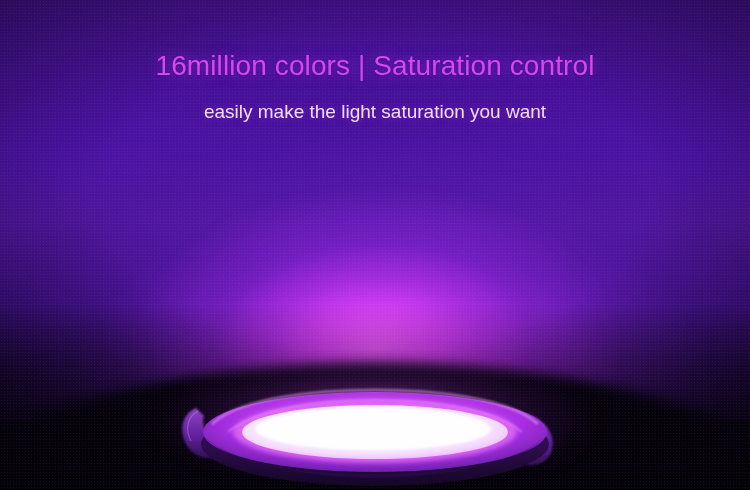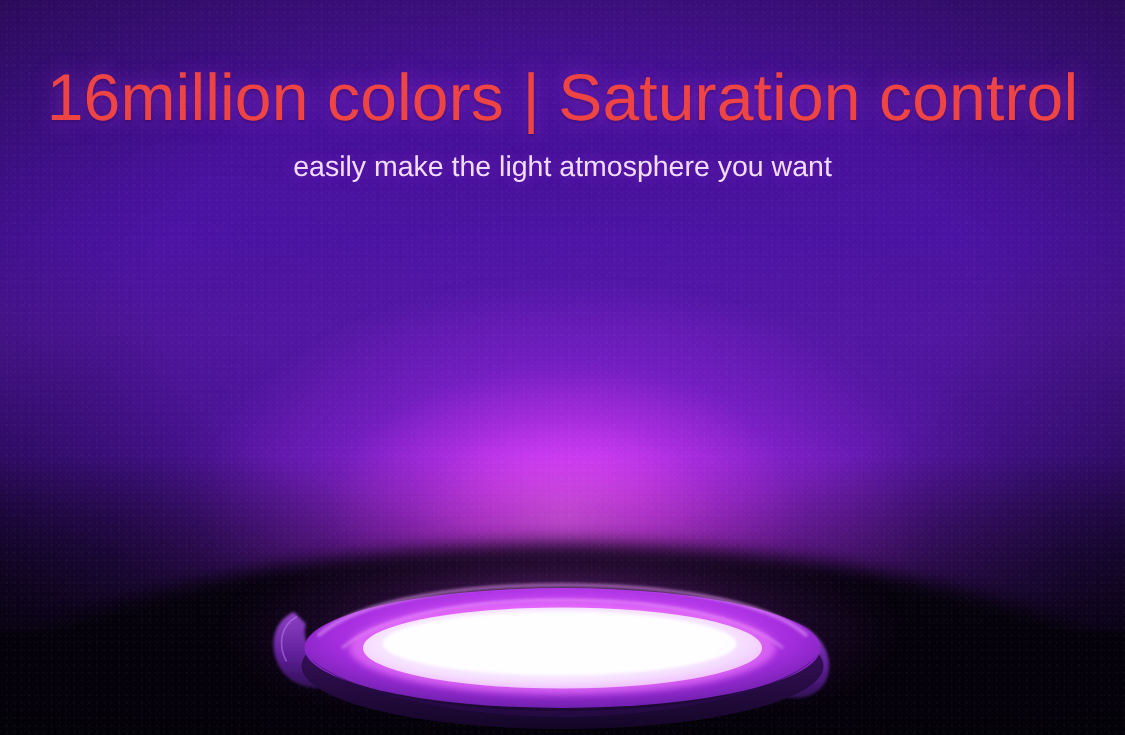--- a/index.html
+++ b/index.html
@@ -117,25 +117,25 @@
   .copy {
     position: absolute;
     left: 0;
     right: 0;
     top: 44px;
     text-align: center;
     z-index: 6;
   }
   .headline {
     margin: 0;
-    font-size: 44px;
+    font-size: 28px;
     font-weight: 400;
     line-height: 44px;
     letter-spacing: 0.1px;
-    color: #ef4444;
+    color: #d946ef;
     text-shadow: 0 0 14px rgba(180, 60, 240, 0.55),
                  0 1px 2px rgba(30, 0, 60, 0.35);
     white-space: nowrap;
   }
   .sub {
     margin: 11px 0 0 0;
     font-size: 19px;
     font-weight: 400;
     line-height: 25px;
     color: #f3ddff;
@@ -187,21 +187,21 @@
   <div class="bg-base"></div>
   <div class="bg-wash"></div>
   <div class="bg-core"></div>
   <div class="bg-floor"></div>
   <div class="bg-vignette"></div>
   <div class="bg-grain"></div>
 
   <div class="copy">
     <h1 class="headline">16million colors | Saturation control</h1>
     <p class="sub">
-      <span>easily make the light atmosphere you want</span>
+      <span>easily make the light saturation you want</span>
     </p>
   </div>
 
   <div class="lamp-halo"></div>
 
   <div class="lamp">
     <svg viewBox="0 0 410 108" preserveAspectRatio="none">
       <defs>
         <radialGradient id="gBezel" cx="50%" cy="40%" r="62%">
           <stop offset="0%" stop-color="#e98cff"></stop>

